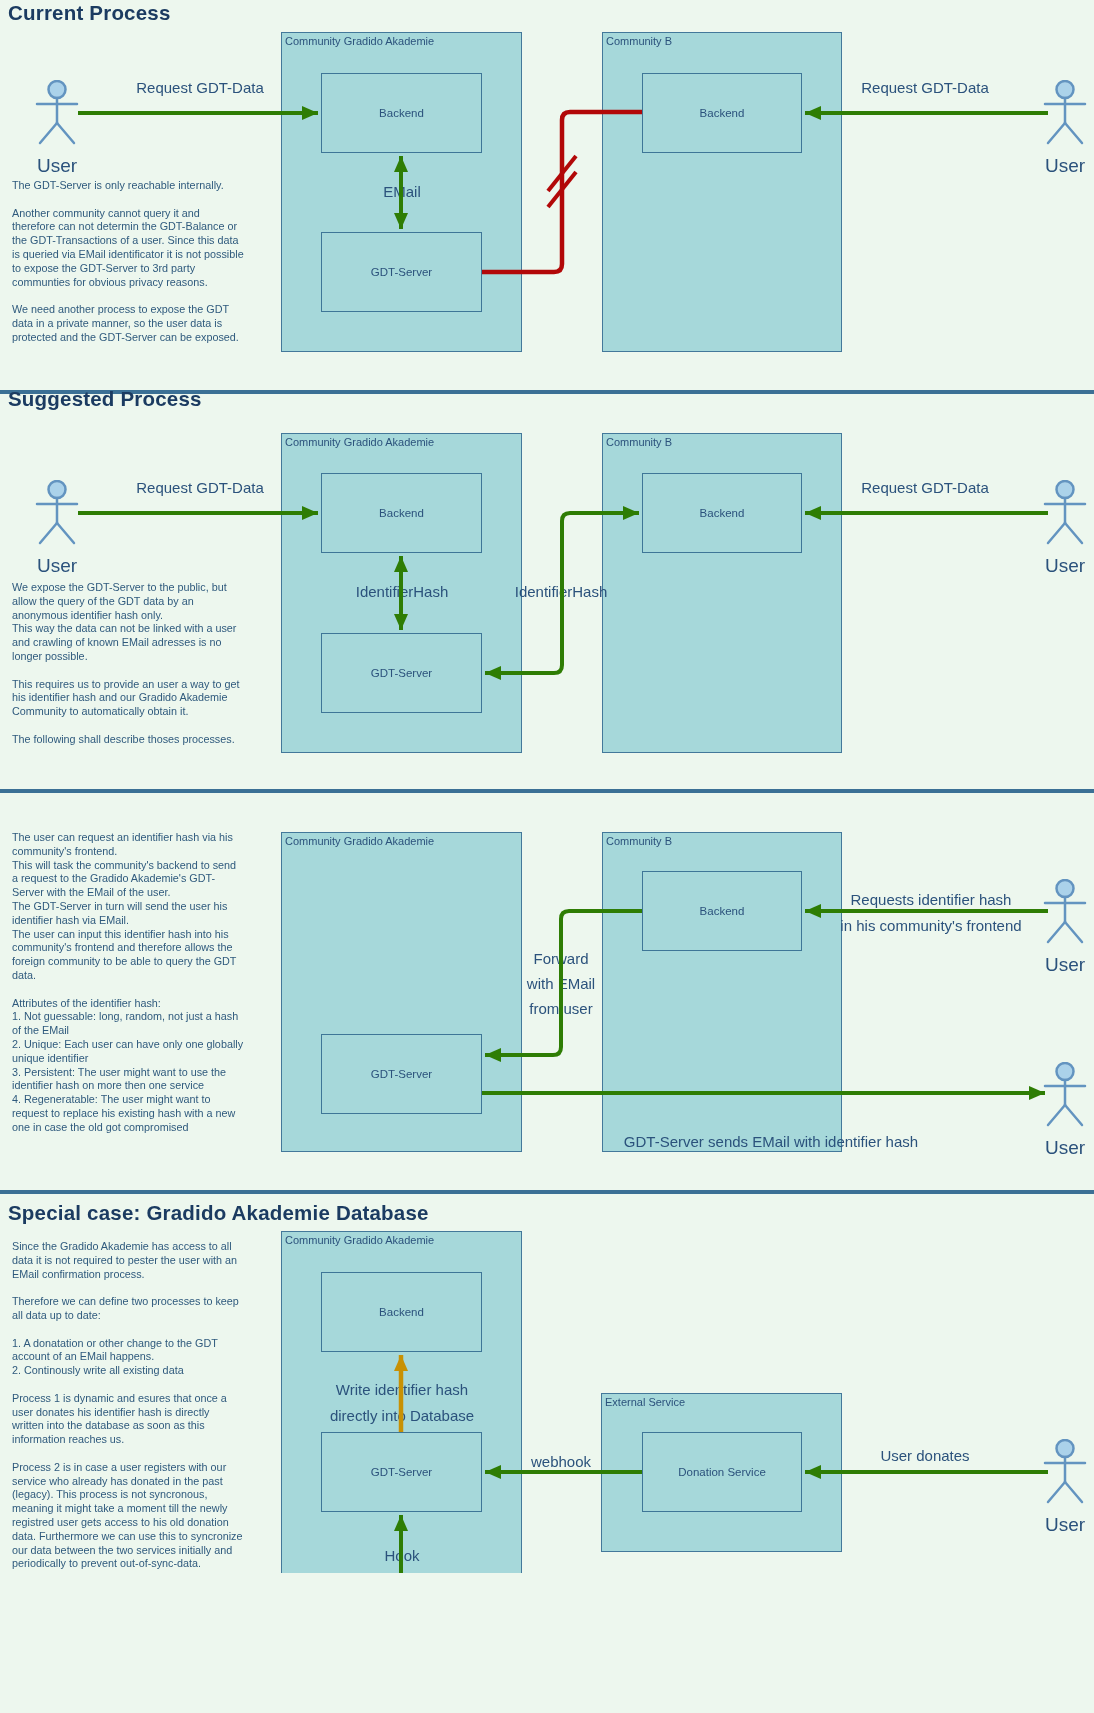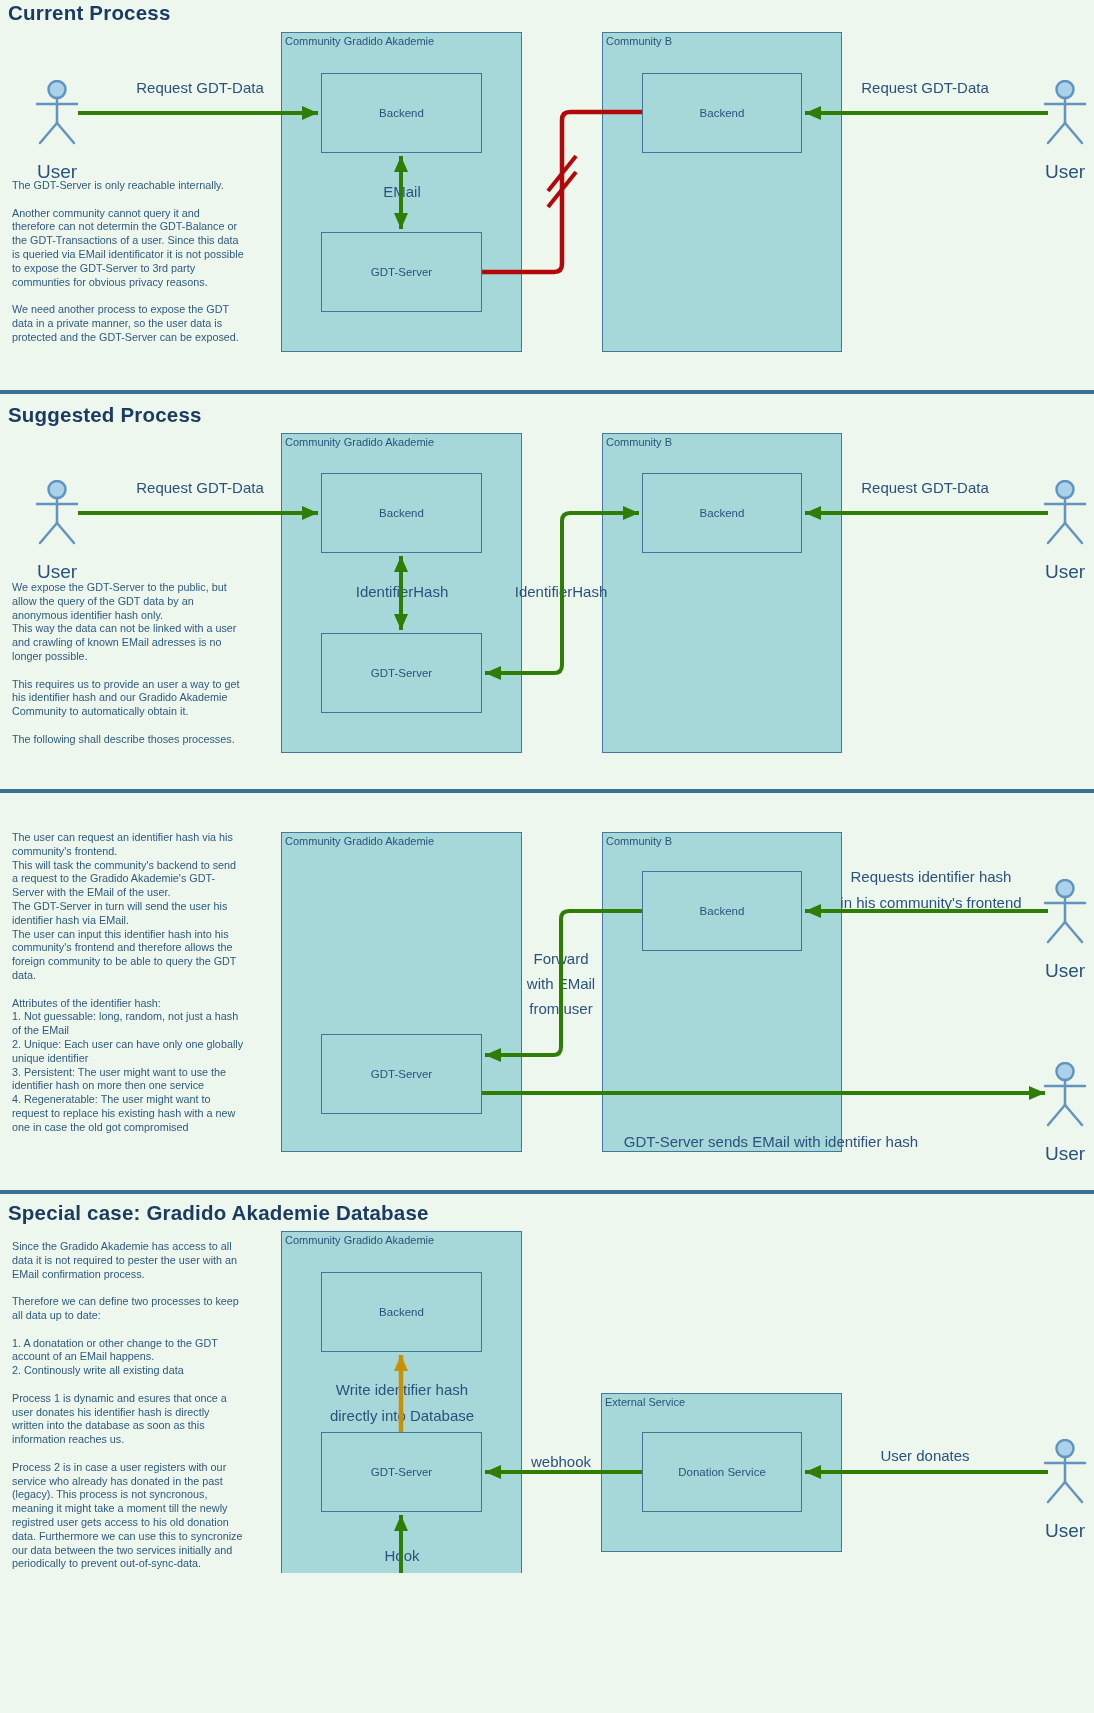--- a/index.html
+++ b/index.html
@@ -34,21 +34,21 @@
   .ars  { stroke:#b20808; stroke-width:4; fill:none; }
   .agold{ stroke:#c89104; stroke-width:4.5; fill:none; }
   .alabel {
     position:absolute; transform:translateX(-50%);
     font-size:15px; color:#2b527c; text-align:center; white-space:pre; line-height:14px;
   }
   .alabel.lh25 { line-height:25px; }
   .alabel.lh26 { line-height:26px; }
   .actor { position:absolute; width:48px; text-align:center; }
   .actor svg { display:block; margin:0 auto; }
-  .uname { font-size:19px; color:#2b527c; margin-top:15px; text-align:center; }
+  .uname { font-size:19px; color:#2b527c; margin-top:9px; text-align:center; }
 </style>
 </head>
 <body>
 
 <div id="canvas">
 
   <div class="sec-title" style="top:1px">Current Process</div>
   <div class="desc" style="top:179px">The GDT-Server is only reachable internally.
 
 Another community cannot query it and
@@ -97,21 +97,21 @@
     </svg>
     <div class="uname">User</div>
   </div>
 
   <div class="alabel" style="left:200px;top:81px">Request GDT-Data</div>
   <div class="alabel" style="left:925px;top:81px">Request GDT-Data</div>
   <div class="alabel" style="left:402px;top:185px">EMail</div>
 
   <div class="divider" style="top:390px"></div>
 
-  <div class="sec-title" style="top:403px">Suggested Process</div>
+  <div class="sec-title" style="top:387px">Suggested Process</div>
   <div class="desc" style="top:581px">We expose the GDT-Server to the public, but
 allow the query of the GDT data by an
 anonymous identifier hash only.
 This way the data can not be linked with a user
 and crawling of known EMail adresses is no
 longer possible.
 
 This requires us to provide an user a way to get
 his identifier hash and our Gradido Akademie
 Community to automatically obtain it.
@@ -212,21 +212,21 @@
       <g stroke="#6394c0" stroke-width="2.5" stroke-linecap="round">
         <line x1="24" y1="18" x2="24" y2="43"></line>
           <line x1="4" y1="24" x2="44" y2="24"></line>
         <line x1="24" y1="43" x2="7" y2="63"></line>
           <line x1="24" y1="43" x2="41" y2="63"></line>
       </g>
     </svg>
     <div class="uname">User</div>
   </div>
 
-  <div class="alabel lh26" style="left:931px;top:864px">Requests identifier hash
+  <div class="alabel lh26" style="left:931px;top:887px">Requests identifier hash
 in his community's frontend</div>
   <div class="alabel lh25" style="left:561px;top:946px">Forward
 with EMail
 from user</div>
   <div class="alabel" style="left:771px;top:1135px">GDT-Server sends EMail with identifier hash</div>
 
   <div class="divider" style="top:1190px"></div>
 
   <div class="sec-title" style="top:1201px">Special case: Gradido Akademie Database</div>
   <div class="desc" style="top:1240px">Since the Gradido Akademie has access to all

